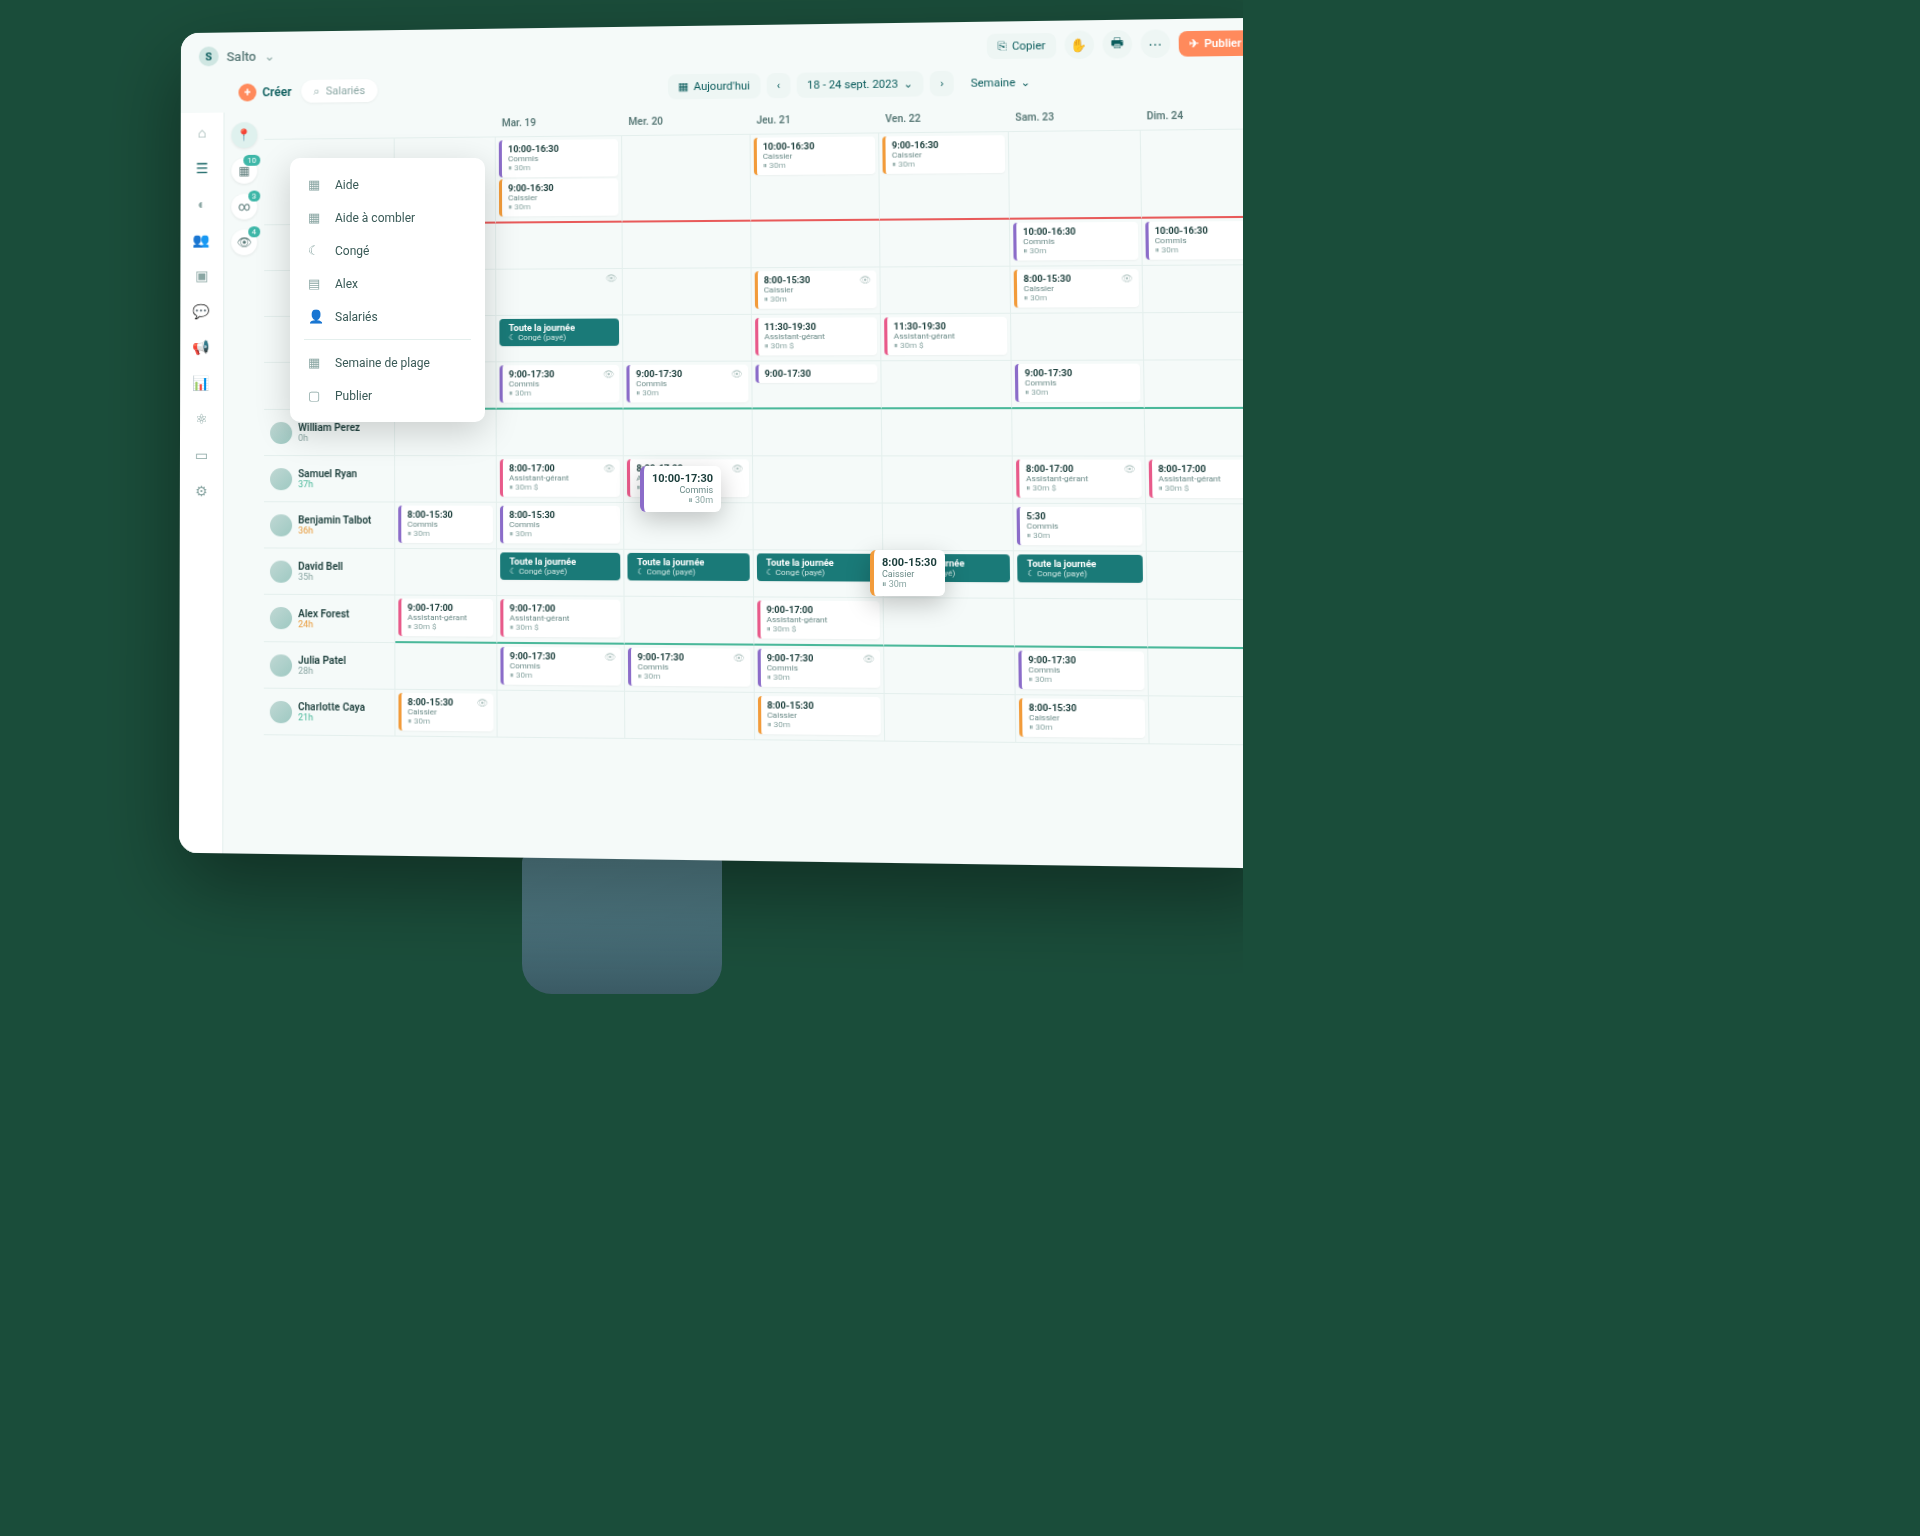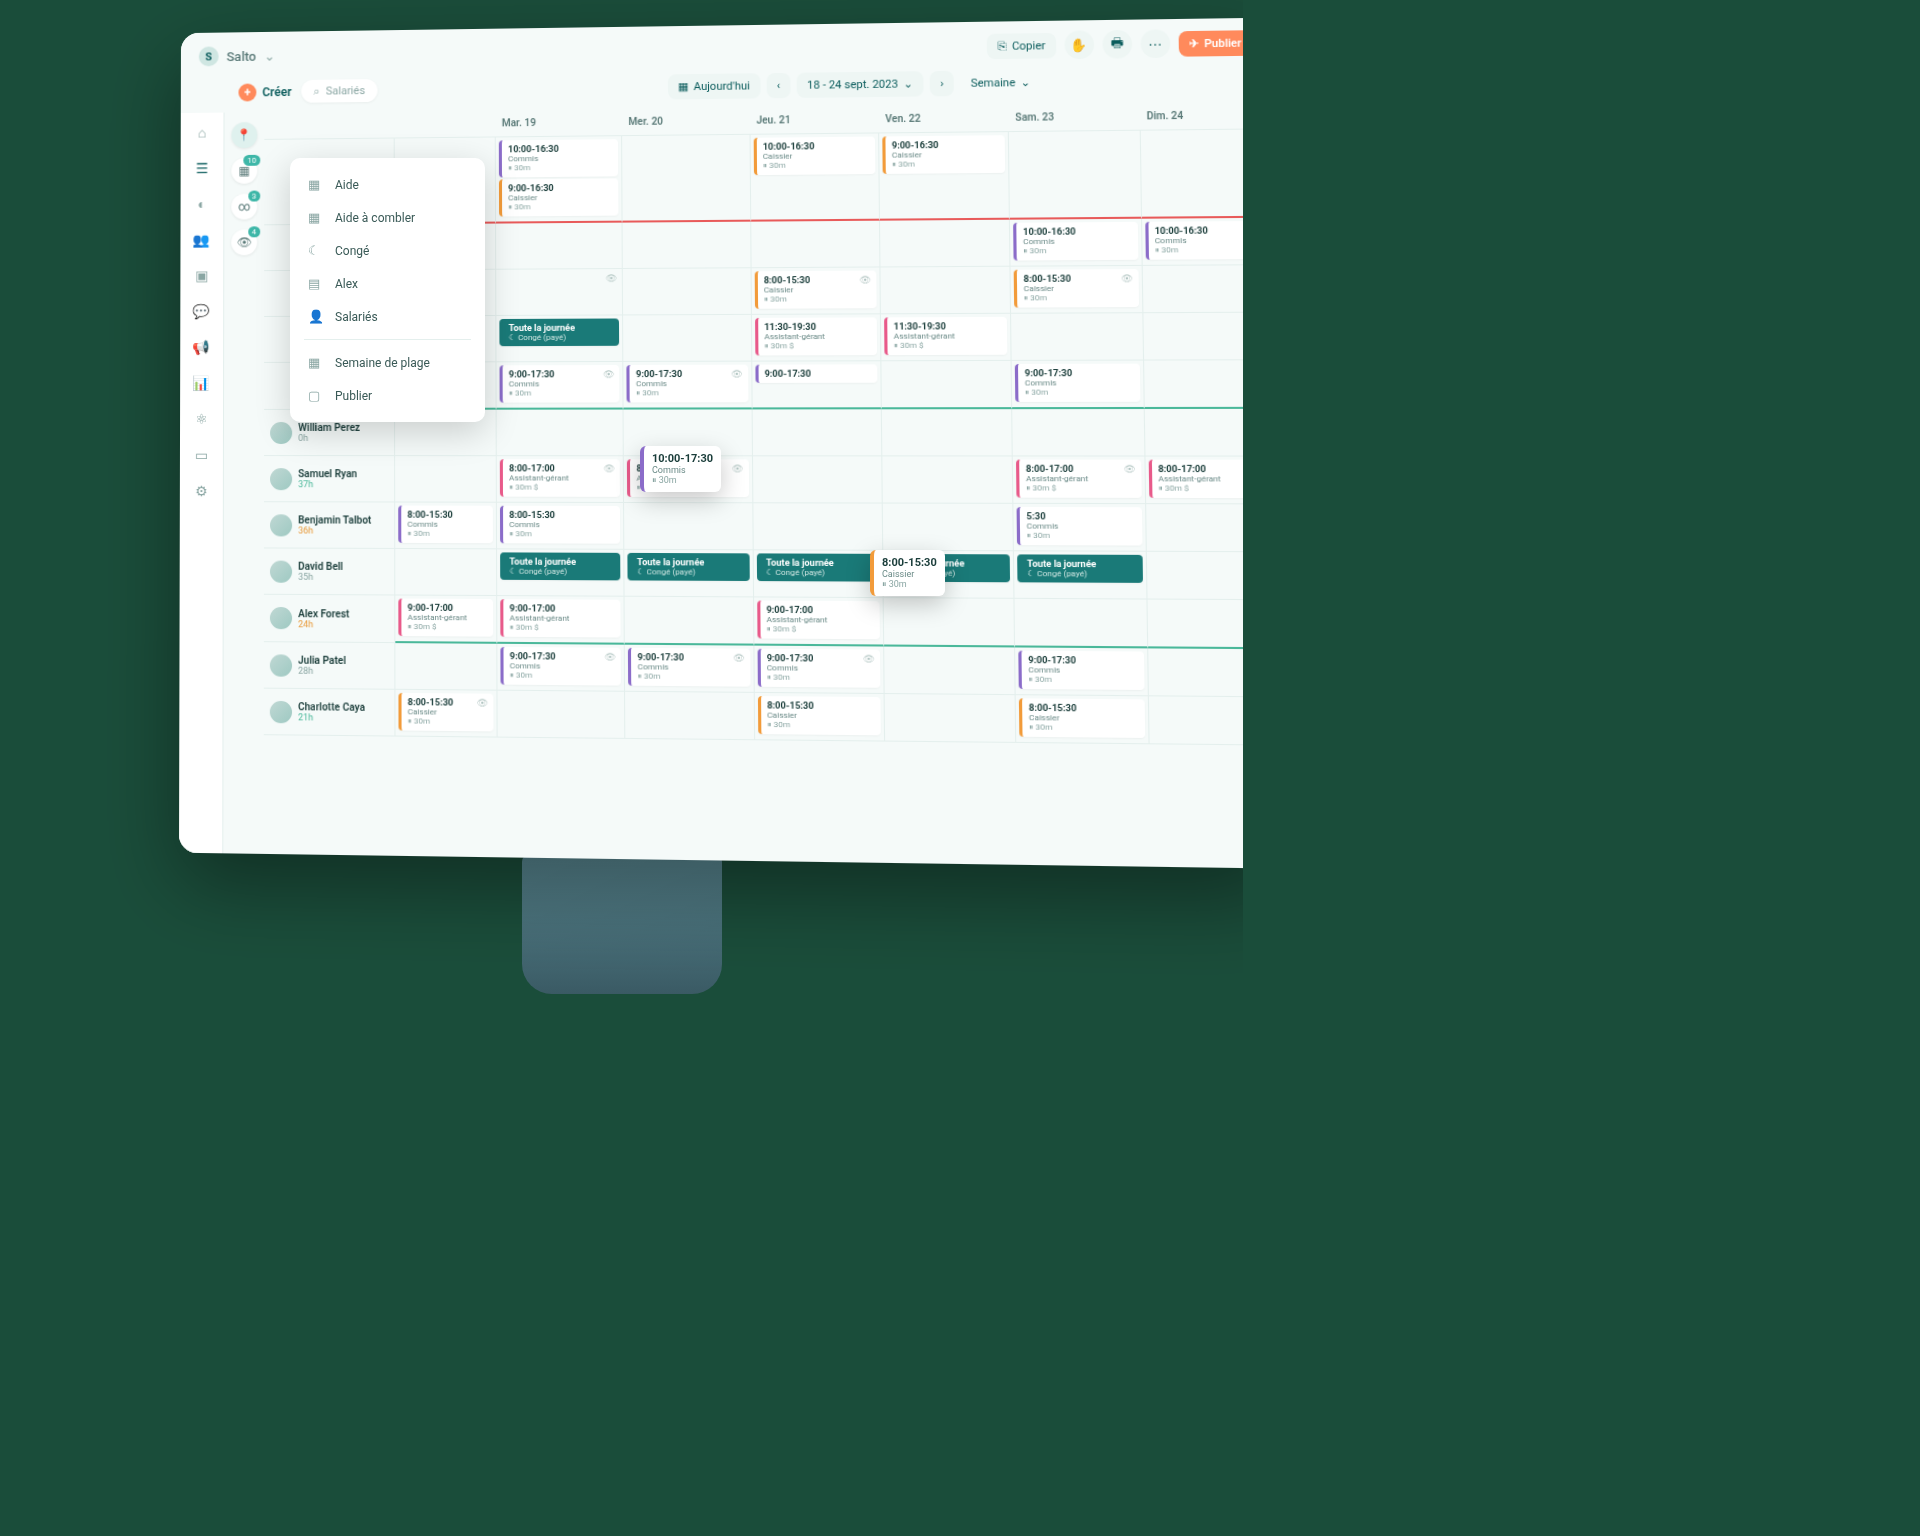--- a/index.html
+++ b/index.html
@@ -547,21 +547,21 @@
         <span class="menu-icon">▦</span>
         <span>Semaine de plage</span>
       </div>
       <div class="menu-item">
         <span class="menu-icon">▢</span>
         <span>Publier</span>
       </div>
     </div>
 </div>
 
-<div class="float-card purple" style="top:446px; left:640px;">
+<div class="float-card purple" style="top:466px; left:640px;text-align:right;">
   <div style="font-weight:700;color:#1a3d3a">10:00-17:30</div>
   <div style="color:#6a8a87;font-size:9px">Commis</div>
   <div style="color:#8aa6a3;font-size:9px">⏸ <span>30m</span></div>
 </div>
 <div class="float-card orange" style="top:550px; left:870px;">
   <div style="font-weight:700;color:#1a3d3a">8:00-15:30</div>
   <div style="color:#6a8a87;font-size:9px">Caissier</div>
   <div style="color:#8aa6a3;font-size:9px">⏸ <span>30m</span></div>
 </div>
 

